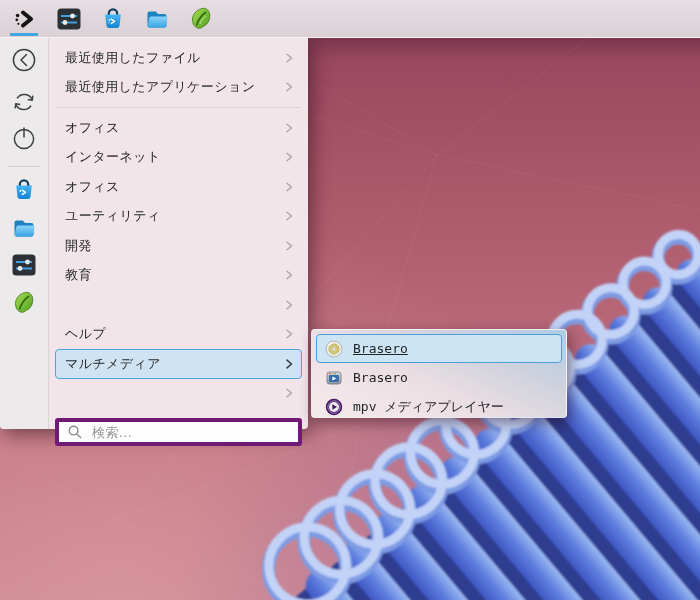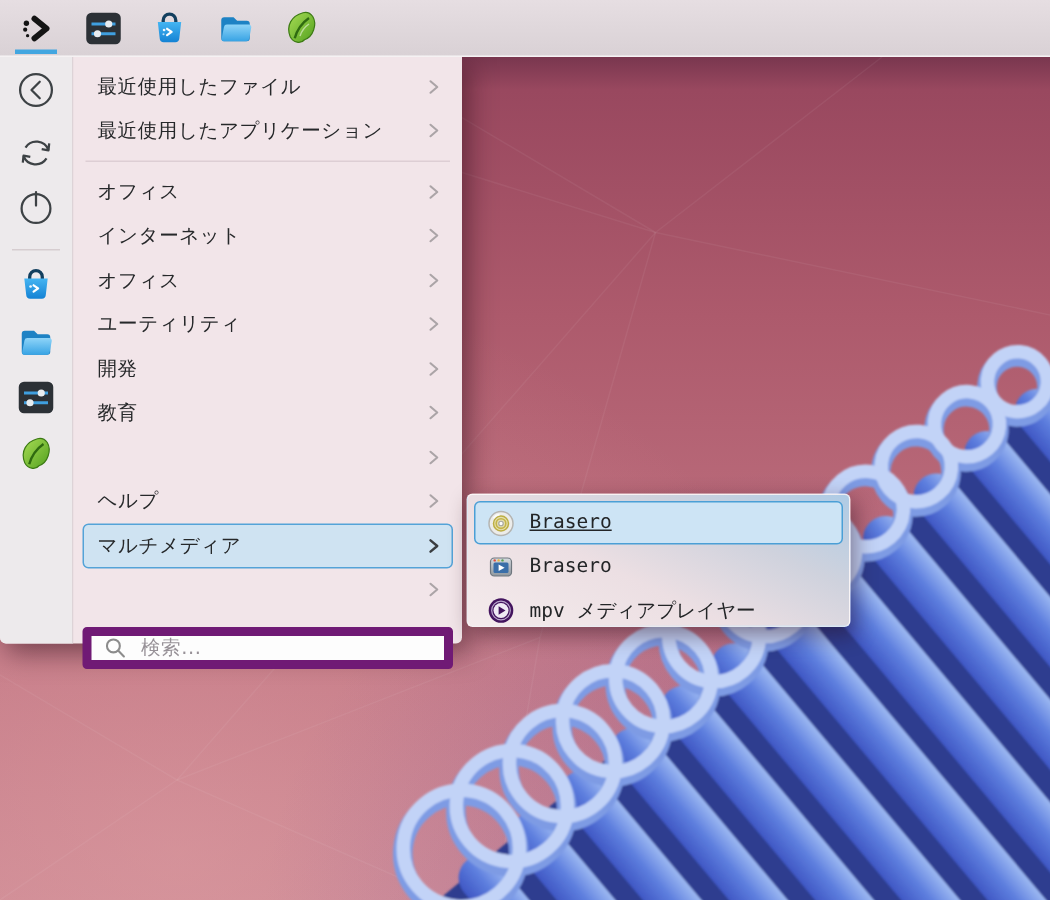--- a/index.html
+++ b/index.html
@@ -39,21 +39,21 @@
     padding:0 6px 0 9px;border:1px solid transparent;border-radius:4px;
     font-size:13px;color:#26282a;letter-spacing:.4px;cursor:default;
   }
   .menu-item.selected{background:#cfe3f2;border-color:#54a3d8;gap:29px;}
   .chev{margin-left:auto;flex:none;}
   .chev path{stroke:#aba4a7;stroke-width:1.4;fill:none;stroke-linecap:round;stroke-linejoin:round;}
   .selected .chev path{stroke:#3a3d40;stroke-width:1.6;}
   .msep{height:1px;background:#ddced4;margin:5px 2px;flex:none;}
   .search-box{
     margin-top:10px;height:28px;flex:none;background:#fdfdfd;
-    border:6px solid #701a75;border-radius:3px;
+    border:4px solid #701a75;border-radius:3px;
     display:flex;align-items:center;gap:7px;padding:0 8px;box-sizing:border-box;
   }
   .search-box input{
     flex:1;border:none;outline:none;background:transparent;
     font-size:13px;color:#333;font-family:inherit;letter-spacing:.4px;
   }
   .search-box input::placeholder{color:#979197;}
   
   .submenu{
     position:absolute;left:311px;top:329px;width:256px;height:89px;z-index:5;

